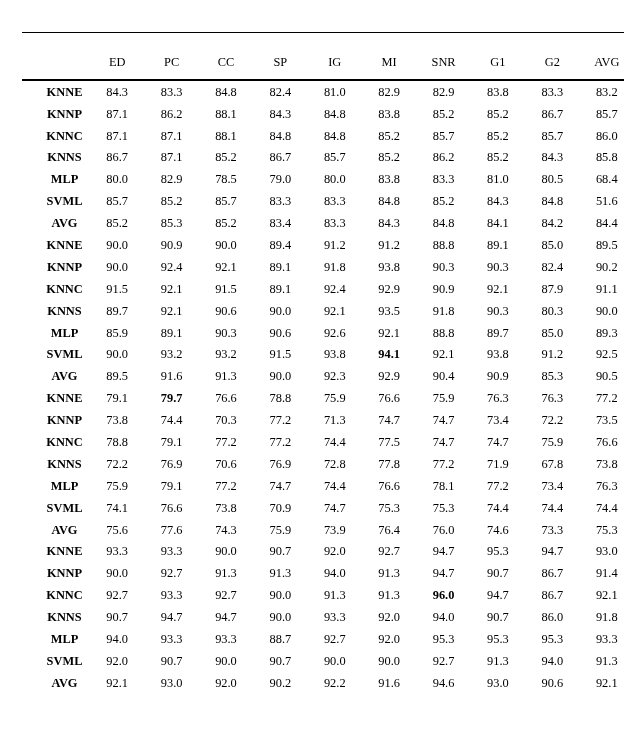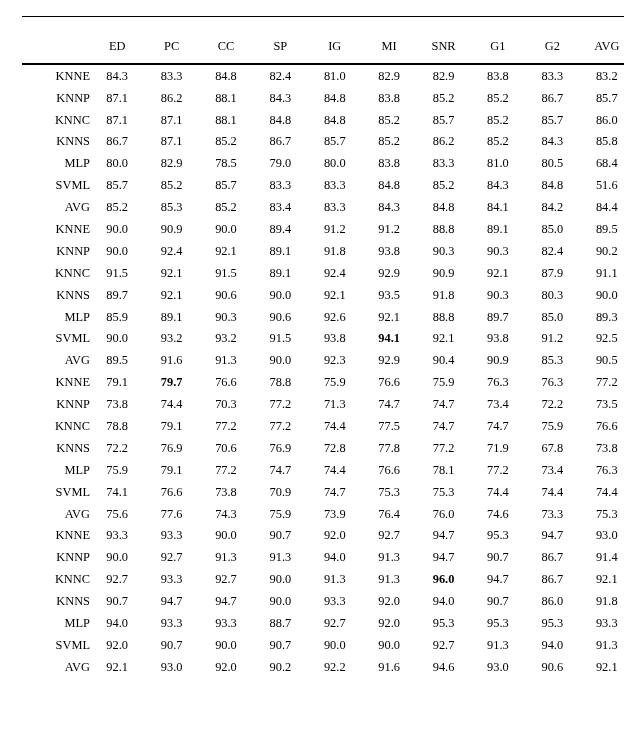--- a/index.html
+++ b/index.html
@@ -13,20 +13,21 @@
     font-family: "Liberation Serif", "DejaVu Serif", serif;
     color: #000000;
     overflow: hidden;
   }
   #sheet {
     position: relative;
     width: 624px;
     height: 592px;
     box-sizing: border-box;
     padding: 16px;
+    margin-top: 16px;
   }
   table.resultstable {
     width: 612px;
     margin: 0 6px;
     border-collapse: collapse;
     table-layout: fixed;
     font-size: 12.4px;
   }
   table.resultstable col.rowlabel { width: 68px; }
   table.resultstable col.datacol   { width: 54.4px; }
@@ -53,23 +54,24 @@
   td.spacer-cell { height: 14px; padding: 0; font-size: 0; line-height: 0; }
 
   tr.section-row td {
     height: 22px;
     text-align: left;
     padding-left: 2px;
     white-space: nowrap;
   }
   tr.data-row td { height: 21.9px; }
   tr.data-row td.rowname {
-    text-align: right;
+    text-align: center;
     padding-left: 17px;
     white-space: nowrap;
+    font-weight: bold;
   }
   tr.data-row td.val {
     text-align: center;
   }
   td.val.bold { font-weight: bold; }
 </style>
 </head>
 <body>
 
 <div id="sheet">

